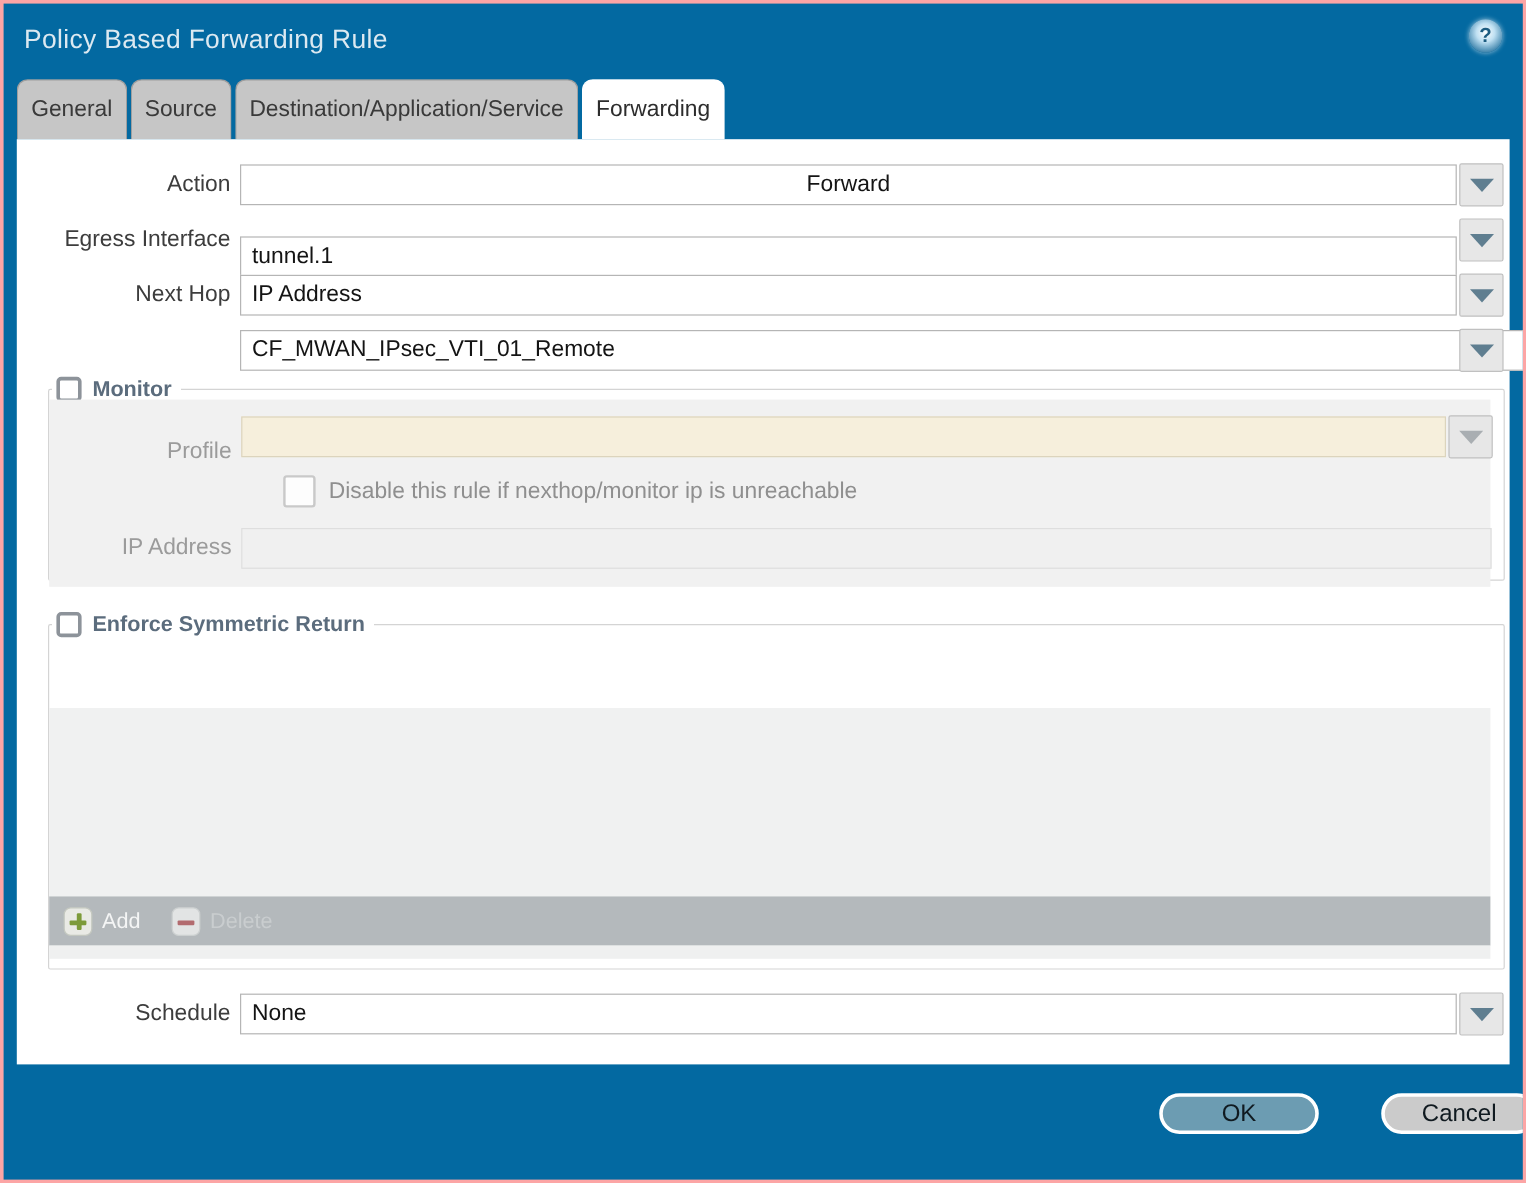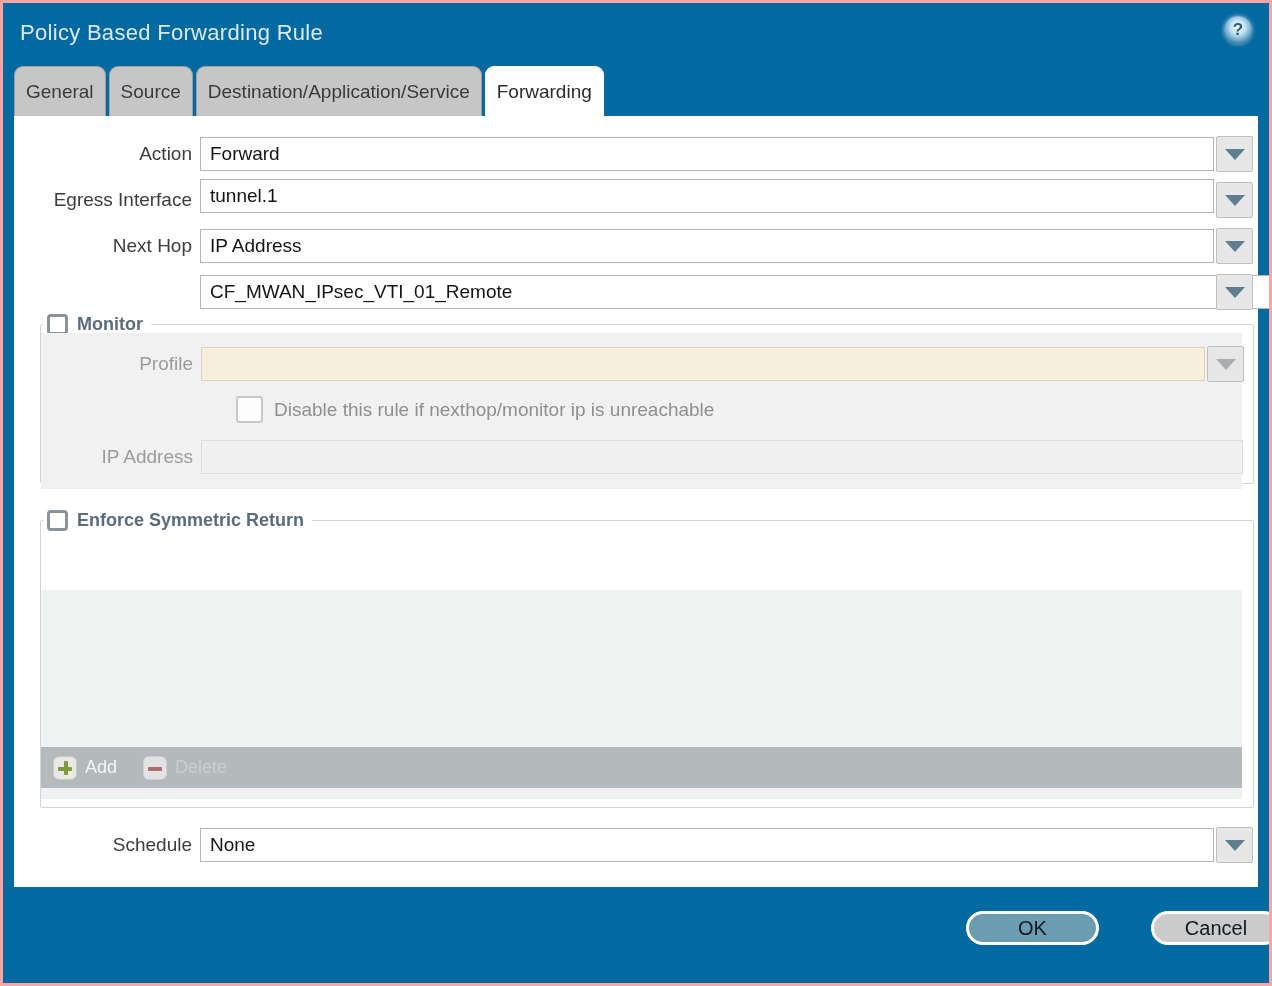--- a/index.html
+++ b/index.html
@@ -138,29 +138,29 @@
   <div class="tabs">
     <div class="tab">General</div>
     <div class="tab">Source</div>
     <div class="tab">Destination/Application/Service</div>
     <div class="tab active">Forwarding</div>
   </div>
 
   <div class="content">
 
     <div class="flabel" style="top:21px;">Action</div>
-    <div class="field" style="left:186px; top:21px; width:1014px;">
+    <div class="field" style="left:186px; top:21px; width:1014px;text-align:center;">
       <span>Forward</span>
     </div>
     <button class="ddbtn" style="left:1202px; top:20px;">
       <span class="arrow"></span>
     </button>
 
     <div class="flabel" style="top:67px;">Egress Interface</div>
-    <div class="field" style="left:186px; top:63px; width:1014px;">
+    <div class="field" style="left:186px; top:81px; width:1014px;">
       <span>tunnel.1</span>
     </div>
     <button class="ddbtn" style="left:1202px; top:66px;">
       <span class="arrow"></span>
     </button>
 
     <div class="flabel" style="top:113px;padding-left:44px;">Next Hop</div>
     <div class="field" style="left:186px; top:113px; width:1014px;">
       <span>IP Address</span>
     </div>
@@ -175,21 +175,21 @@
       <span class="arrow"></span>
     </button>
 
     <fieldset style="left:26px; top:198px; width:1214px; height:170px;">
       <legend>
         <span class="cb"></span>
         <span>Monitor</span>
       </legend>
       <div class="graypanel" style="left:0; top:-2px; width:1201px; height:156px;"></div>
 
-      <div class="flabel disabled" style="top:12px; width:152px;">Profile</div>
+      <div class="flabel disabled" style="top:25px; width:152px;">Profile</div>
       <div class="field beige" style="left:160px; top:12px; width:1004px;">
         <span></span>
       </div>
       <button class="ddbtn disabled" style="left:1166px; top:11px;">
         <span class="arrow"></span>
       </button>
 
       <span class="cb2" style="left:195px; top:61px;"></span>
       <span class="cb2label" style="left:233px; top:61px;">Disable this rule if nexthop/monitor ip is unreachable</span>
 

